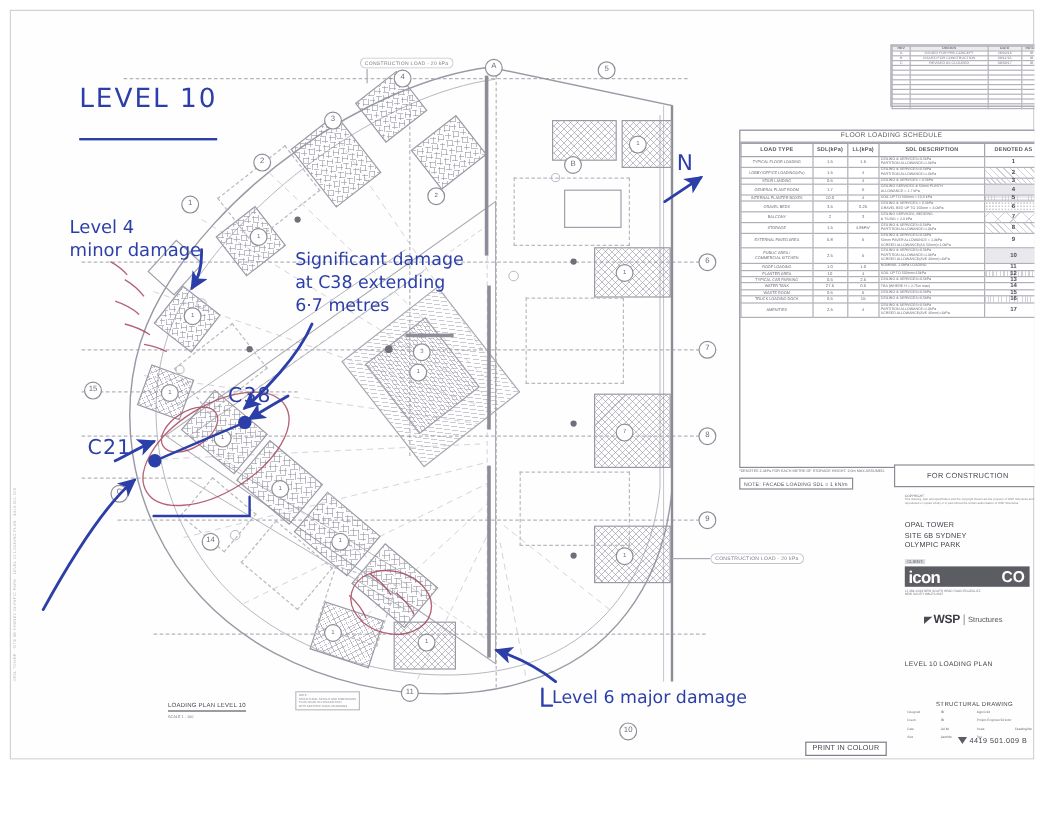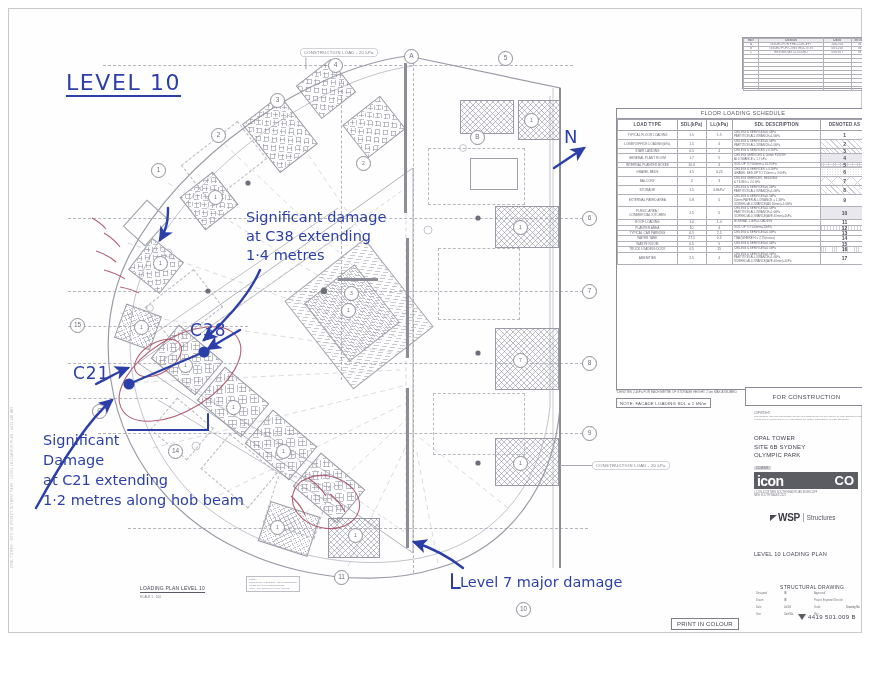--- a/index.html
+++ b/index.html
@@ -104,21 +104,21 @@
      font-size:6px;color:#454551;background:#fff;letter-spacing:.2px;}
 
   #plan-label{position:absolute;left:132px;top:568px;}
   #plan-label .t{font-size:5px;color:#44444f;letter-spacing:.2px;border-bottom:1.1px solid #5a5a64;display:inline-block;padding-bottom:.5px;}
   #plan-label .s{font-size:3.2px;color:#7a7a84;margin-top:1px;}
   #plan-note{position:absolute;left:238px;top:568px;border:.6px solid #bdbdc5;padding:1px 2px;font-size:2.4px;color:#8a8a93;line-height:3px;}
 
   
   .hw{position:absolute;color:#2c3fa8;font-family:"DejaVu Sans",sans-serif;white-space:nowrap;}
   #hw-level10{left:58px;top:62px;font-size:22px;letter-spacing:1.6px;}
-  #hw-level10 u{text-decoration:none;border-bottom:2.4px solid #2c3fa8;padding-bottom:0;}
+  #hw-level10 u{text-decoration:none;border-bottom:2.4px solid #2c3fa8;padding-bottom:20px;}
   #hw-l4minor{left:50px;top:172px;font-size:15px;line-height:19px;}
   #hw-sigc38{left:238px;top:200px;font-size:14.5px;line-height:19px;}
   #hw-c38{left:182px;top:312px;font-size:17px;letter-spacing:1px;}
   #hw-c21{left:65px;top:355px;font-size:17px;letter-spacing:1px;}
   #hw-sigc21{left:35px;top:422px;font-size:14.5px;line-height:20px;}
   #hw-extensive{left:35px;top:508px;font-size:14.5px;line-height:21px;}
   #hw-l4major{left:452px;top:566px;font-size:14.5px;}
   #hw-north{left:556px;top:118px;font-size:18px;}
 
   svg.ink{position:absolute;left:0;top:0;width:854px;height:625px;pointer-events:none;overflow:visible;}
@@ -633,26 +633,24 @@
       </g>
 
       <g stroke="#2c3fa8" stroke-width="2" fill="none">
         <path d="M 121 376 L 196 344"></path>
       </g>
     </svg>
 
     <div class="hw" id="hw-level10">
       <u>LEVEL 10</u>
     </div>
+    <div class="hw" id="hw-l4minor" style="white-space:pre-line">Level 4
+minor damage</div>
     <div class="hw" id="hw-sigc38" style="white-space:pre-line">Significant damage
 at C38 extending
-1·4 metres</div>
+6·7 metres</div>
     <div class="hw" id="hw-c38">C38</div>
     <div class="hw" id="hw-c21">C21</div>
-    <div class="hw" id="hw-sigc21" style="white-space:pre-line">Significant
-Damage
-at C21 extending
-1·2 metres along hob beam</div>
-    <div class="hw" id="hw-l4major">Level 7 major damage</div>
+    <div class="hw" id="hw-l4major">Level 6 major damage</div>
     <div class="hw" id="hw-north">N</div>
   </div>
 
 </div>
 
 </body></html>

